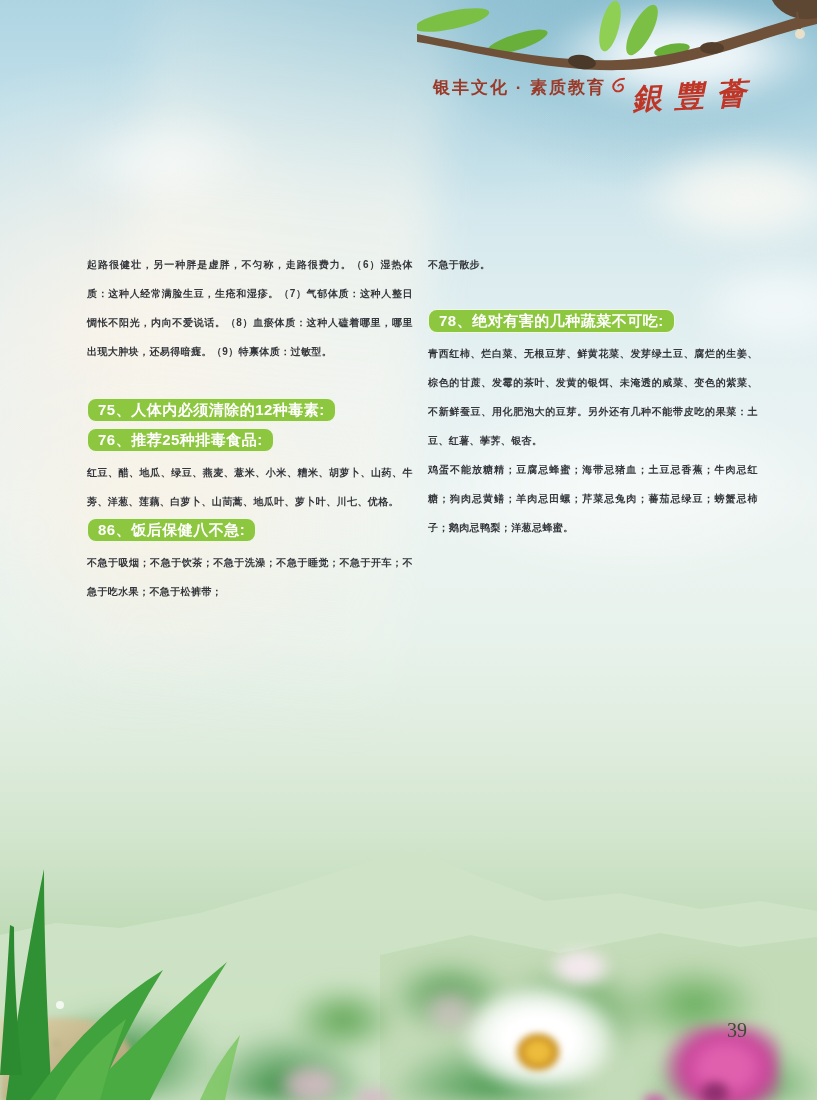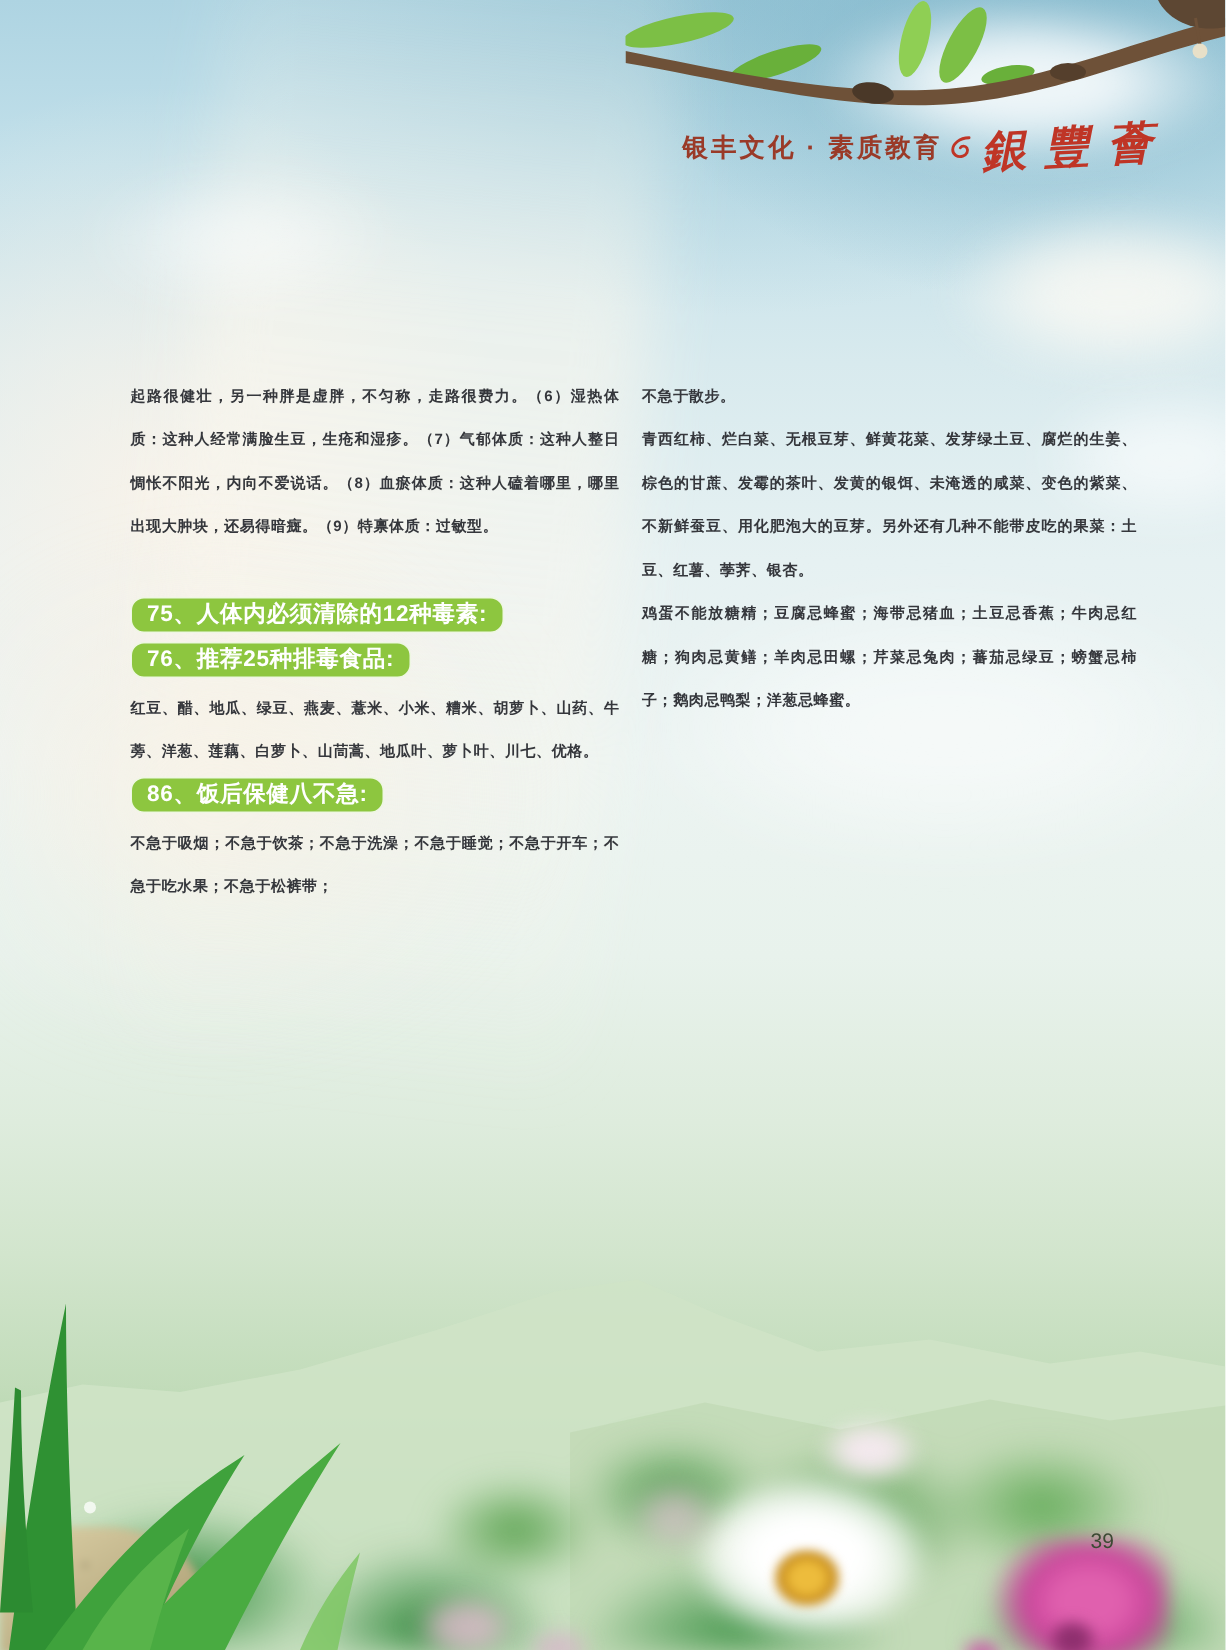--- a/index.html
+++ b/index.html
@@ -63,40 +63,40 @@
     background:radial-gradient(ellipse at 50% 50%, #8e2f6e 30%, rgba(142,47,110,0) 72%);}
   .pink-dot1{left:640px;top:1092px;width:30px;height:20px;filter:blur(5px);
     background:radial-gradient(ellipse at 50% 50%, #c766a8 35%, rgba(199,102,168,0) 72%);}
   .pink-dot2{left:275px;top:1062px;width:70px;height:45px;filter:blur(7px);
     background:radial-gradient(ellipse at 50% 50%, rgba(235,190,215,.75) 35%, rgba(235,190,215,0) 72%);}
   .pink-dot3{left:350px;top:1085px;width:45px;height:28px;filter:blur(6px);
     background:radial-gradient(ellipse at 50% 50%, rgba(220,170,205,.6) 35%, rgba(220,170,205,0) 72%);}
   .grass{left:0;top:855px;}
   .branch{left:417px;top:0;}
   
-  .masthead{position:absolute;left:455px;top:76px;height:44px;display:flex;align-items:center;gap:4px;}
+  .masthead{position:absolute;left:433px;top:76px;height:44px;display:flex;align-items:flex-start;gap:4px;}
   .tagline{font-size:17px;font-weight:bold;letter-spacing:2px;color:var(--tagline-red,#9a3a28);white-space:nowrap;}
   .logo-swirl{width:18px;height:18px;flex:0 0 auto;}
   .logo-script{font-family:"DejaVu Serif","Liberation Serif",serif;font-style:italic;font-weight:bold;
     font-size:30px;letter-spacing:12px;color:var(--logo-red,#bf3526);transform:rotate(-3deg);white-space:nowrap;}
   
   .col{position:absolute;top:250px;color:var(--body-text,#35373c);}
   .col-left{left:87px;width:326px;}
   .col-right{left:428px;width:330px;}
   .body-text{margin:0;font-size:10px;line-height:29px;font-weight:600;letter-spacing:.4px;
     text-align:justify;text-justify:inter-ideograph;}
   .sec-title-wrap{margin:32px 0 6px;}
   .sec-title-wrap.tight{margin-top:2px;}
   .col-right .sec-title-wrap.first{margin-top:30px;}
   .sec-title{display:inline-block;background:var(--section-green,#8dc63f);color:#ffffff;
     font-size:15px;font-weight:600;line-height:19px;padding:1px 10px 2px;border-radius:9px;
     border:1.5px solid rgba(255,255,255,.85);letter-spacing:.5px;white-space:nowrap;}
   
-  .page-num{position:absolute;left:727px;top:1019px;font-family:Liberation Sans, sans-serif;
-    font-size:14px;color:#3c4a33;}
+  .page-num{position:absolute;left:727px;top:1019px;font-family:Liberation Serif, serif;
+    font-size:20px;color:#3c4a33;}
 </style>
 </head>
 <body>
 
 <div class="page">
 
   <div class="layer beam"></div>
   <div class="layer glow-left"></div>
   <div class="layer cloud1"></div>
   <div class="layer cloud2"></div>
@@ -167,20 +167,23 @@
 
     <div class="sec-title-wrap tight">
       <span class="sec-title">86、饭后保健八不急:</span>
     </div>
     <p class="body-text">不急于吸烟；不急于饮茶；不急于洗澡；不急于睡觉；不急于开车；不急于吃水果；不急于松裤带；</p>
   </div>
 
   <div class="col col-right">
     <p class="body-text">不急于散步。</p>
 
+    <div class="sec-title-wrap first">
+      <span class="sec-title">78、绝对有害的几种蔬菜不可吃:</span>
+    </div>
     <p class="body-text">青西红柿、烂白菜、无根豆芽、鲜黄花菜、发芽绿土豆、腐烂的生姜、棕色的甘蔗、发霉的茶叶、发黄的银饵、未淹透的咸菜、变色的紫菜、不新鲜蚕豆、用化肥泡大的豆芽。另外还有几种不能带皮吃的果菜：土豆、红薯、荸荠、银杏。</p>
 
     <p class="body-text">鸡蛋不能放糖精；豆腐忌蜂蜜；海带忌猪血；土豆忌香蕉；牛肉忌红糖；狗肉忌黄鳝；羊肉忌田螺；芹菜忌兔肉；蕃茄忌绿豆；螃蟹忌柿子；鹅肉忌鸭梨；洋葱忌蜂蜜。</p>
 
   </div>
 
   <div class="page-num">39</div>
 
 </div>
 

